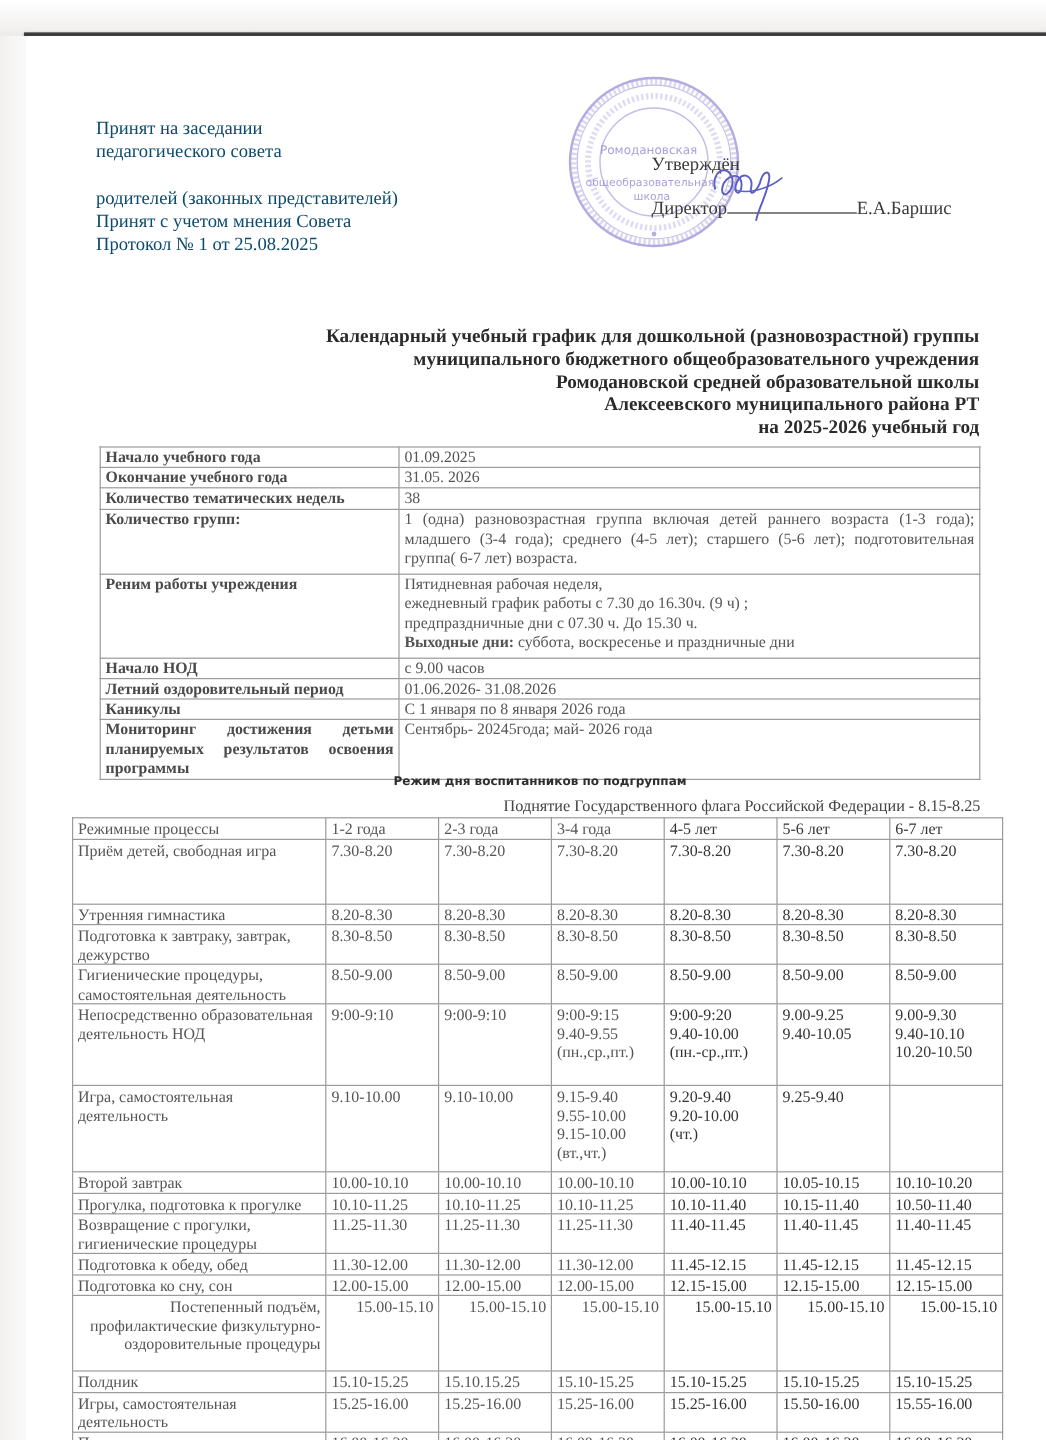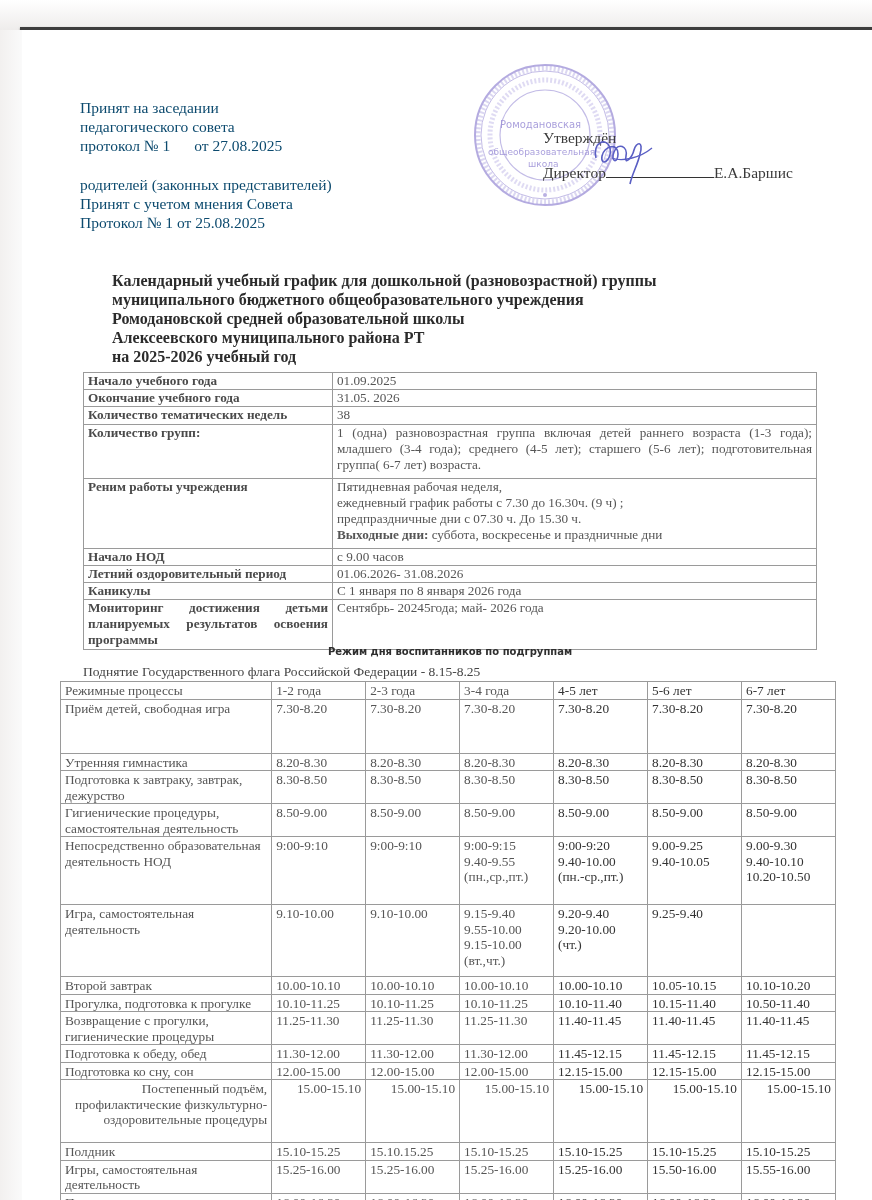--- a/index.html
+++ b/index.html
@@ -28,53 +28,52 @@
   .left-block .gap { height: 20px; }
   .sp { display: inline-block; width: 24px; }
 
   .right-block { position: absolute; left: 527px; top: 112px; font-size: 15.5px; line-height: 19px; color: #3a3a3a; }
   .right-block p { margin: 16px; }
   .sign-line { display: inline-block; width: 108px; border-bottom: 1px solid #333; height: 14px; vertical-align: baseline; }
 
   .stamp { position: absolute; left: 470px; top: 60px; width: 150px; height: 150px; pointer-events: none; }
   .signature { position: absolute; left: 588px; top: 128px; width: 70px; height: 60px; pointer-events: none; }
 
-  .title-block { position: absolute; left: 112px; top: 271px; width: 720px; text-align: left; font-weight: bold; font-size: 16px; line-height: 19px; color: #2b2b2b; }
+  .title-block { position: absolute; left: 96px; top: 271px; width: 720px; text-align: right; font-weight: bold; font-size: 16px; line-height: 19px; color: #2b2b2b; }
   .title-block div { margin: 0; }
 
   table { border-collapse: collapse; position: absolute; }
   td { border: 1px solid #9a9a9a; vertical-align: top; padding: 0 4px; }
 
   .info-table { left: 83px; top: 372px; width: 734px; font-size: 13.2px; line-height: 16px; color: #444; }
   .info-table td.k { width: 240px; font-weight: bold; color: #4a4a4a; }
   .info-table td.v { text-align: justify; color: #555; }
   .info-table td.k.just { text-align: justify; }
 
   .sched-title { position: absolute; left: 83px; top: 646px; width: 734px; text-align: center; font-family: "DejaVu Sans", sans-serif; font-weight: bold; font-size: 10px; color: #2e2e2e; }
-  .sched-sub { position: absolute; left: 83px; top: 664px; width: 734px; text-align: left; font-size: 13.5px; color: #444; }
+  .sched-sub { position: absolute; left: 83px; top: 664px; width: 734px; text-align: right; font-size: 13.5px; color: #444; }
 
   .sched-table { left: 60px; top: 681px; width: 776px; font-size: 13.3px; line-height: 15.5px; color: #444; }
   .sched-table td { padding: 1px 4px 0 4px; }
   .sched-table td.proc { width: 200px; color: #555; }
   .sched-table td.t { width: 84px; color: #555; }
   .sched-table td.t.dk { color: #333; }
   .multi { white-space: pre-line; }
 </style>
 </head>
 <body>
 
 <div class="scan-top"></div>
 <div class="scan-edge"></div>
 <div class="scan-left"></div>
 <div class="page"></div>
 
 <div class="left-block">
   <p>Принят на заседании</p>
   <p>педагогического совета</p>
-  <p><span>протокол № 1</span><span class="sp"></span><span>от 27.08.2025</span></p>
   <div class="gap"></div>
   <p>родителей (законных представителей)</p>
   <p>Принят с учетом мнения Совета</p>
   <p>Протокол № 1 от 25.08.2025</p>
 </div>
 
 <svg class="stamp" viewBox="0 0 150 150">
   <circle cx="75" cy="75" r="70" fill="none" stroke="#9b8fd6" stroke-width="2" opacity="0.75"></circle>
   <circle cx="75" cy="75" r="64" fill="none" stroke="#9b8fd6" stroke-width="1" opacity="0.6"></circle>
   <circle cx="75" cy="75" r="45" fill="none" stroke="#9b8fd6" stroke-width="1.2" opacity="0.6"></circle>

